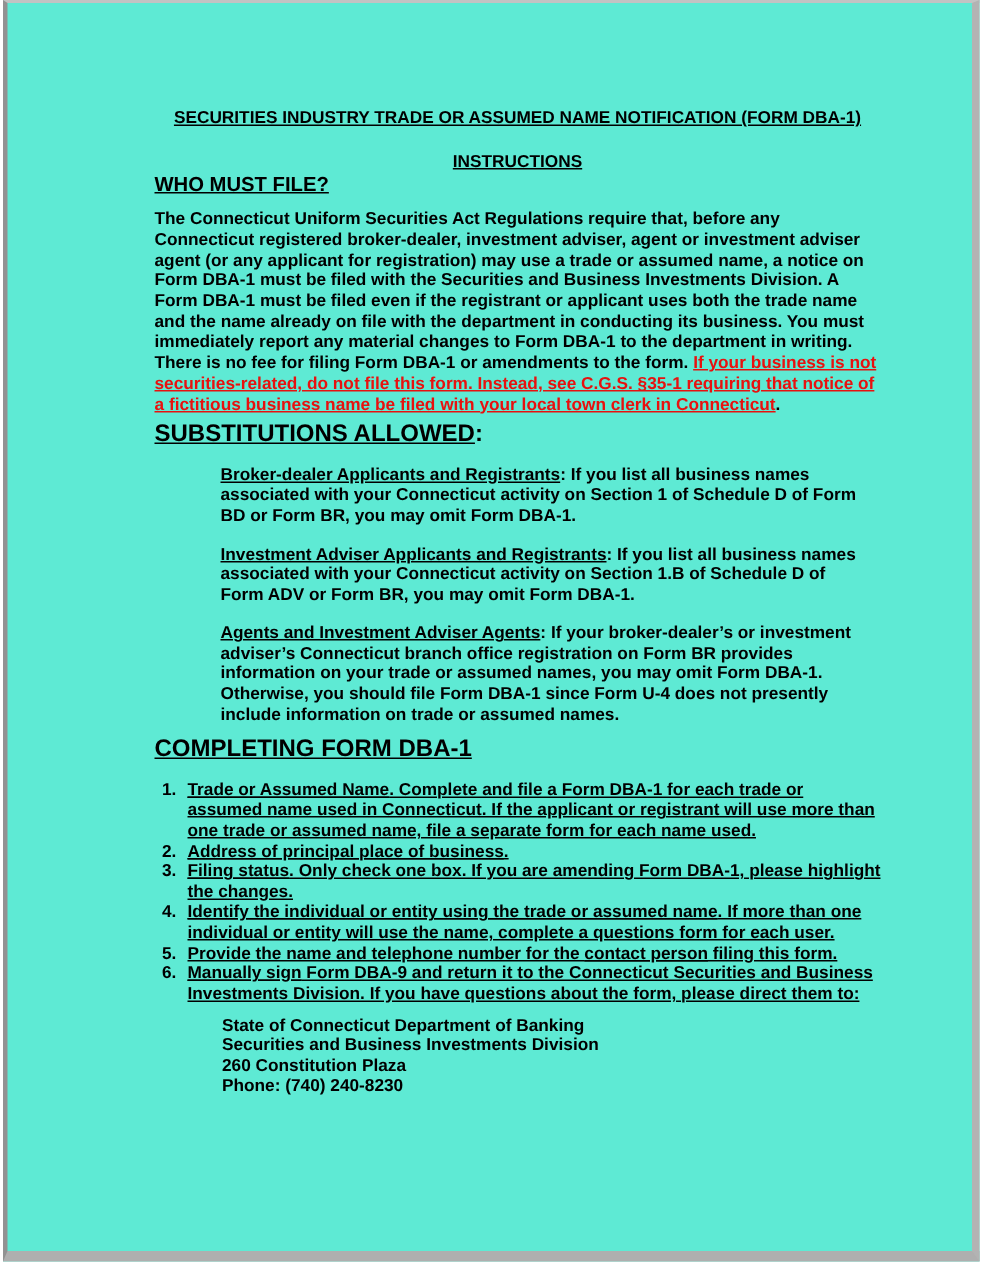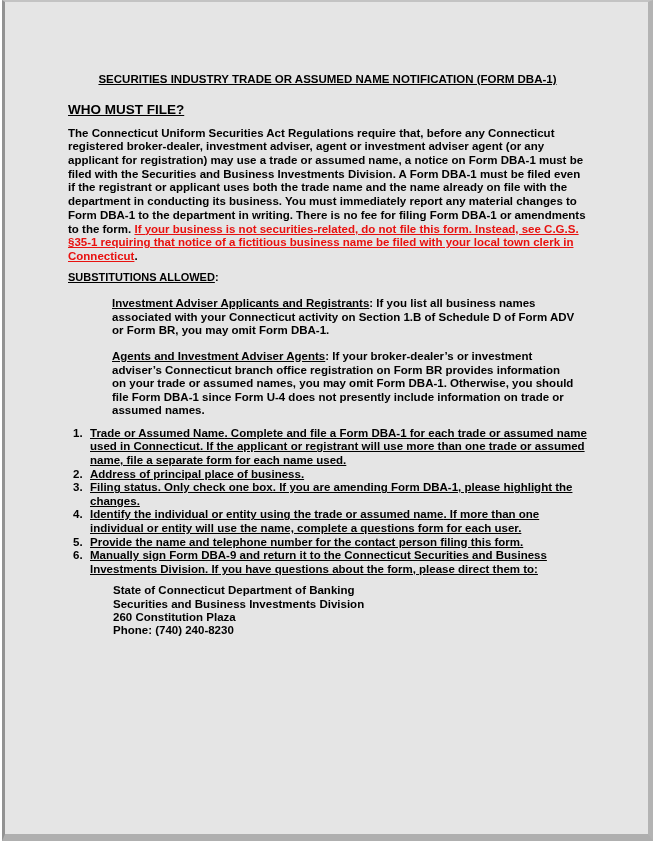--- a/index.html
+++ b/index.html
@@ -14,25 +14,26 @@
     overflow: hidden;
     font-family: "Liberation Sans", sans-serif;
   }
   .page {
     box-sizing: border-box;
     position: absolute;
     left: 2px;
     top: 0;
     width: 651px;
     height: 841px;
-    background: #e5e5e5;
+    background: #5eead4;
     border-top: 2px solid #c3c3c3;
     border-left: 3px solid #929292;
     border-right: 5px solid #b3b3b3;
     border-bottom: 7px solid #afafaf;
+    padding-left: 35px;
   }
   .content {
     box-sizing: border-box;
     padding: 71px 61px 0 63px;
     color: #000000;
     font-weight: bold;
     font-size: 11.5px;
     line-height: 13.6px;
   }
   .u { text-decoration: underline; }
@@ -48,21 +49,21 @@
   .h-major {
     font-size: 13.5px;
     line-height: 16px;
     margin: 0 0 9px 0;
   }
   .intro-para {
     margin: 0 0 6px 0;
     line-height: 13.7px;
   }
   .h-section {
-    font-size: 11px;
+    font-size: 16px;
     line-height: 14.5px;
     margin: 0 0 13px 0;
   }
   .sub-para {
     margin: 0 0 12px 0;
     padding-left: 44px;
     padding-right: 12px;
   }
   .sub-para:last-of-type { margin-bottom: 9px; }
   .gap-before-section { margin-top: 6px; }
@@ -87,36 +88,43 @@
 </head>
 <body>
 
 <div class="page">
   <div class="content">
 
     <div class="title-line">
       <span class="u">SECURITIES INDUSTRY TRADE OR ASSUMED NAME NOTIFICATION (FORM DBA-1)</span>
     </div>
 
+    <div class="subtitle-line">
+      <span class="u">INSTRUCTIONS</span>
+    </div>
 
     <div class="h-major">
       <span class="u">WHO MUST FILE?</span>
     </div>
 
     <p class="intro-para"><span>The Connecticut Uniform Securities Act Regulations require that, before any Connecticut registered broker-dealer, investment adviser, agent or investment adviser agent (or any applicant for registration) may use a trade or assumed name, a notice on Form DBA-1 must be filed with the Securities and Business Investments Division. A Form DBA-1 must be filed even if the registrant or applicant uses both the trade name and the name already on file with the department in conducting its business.  You must immediately report any material changes to Form DBA-1 to the department in writing.  There is no fee for filing Form DBA-1 or amendments to the form.  </span><span class="red u">If your business is not securities-related, do not file this form.  Instead, see C.G.S. §35-1 requiring that notice of a fictitious business name be filed with your local town clerk in Connecticut</span><span>.</span></p>
 
     <div class="h-section gap-before-section">
       <span class="u">SUBSTITUTIONS ALLOWED</span><span>:</span>
     </div>
 
+    <p class="sub-para"><span class="u">Broker-dealer Applicants and Registrants</span><span>: If you list all business names associated with your Connecticut activity on Section 1 of Schedule D of Form BD or Form BR, you may omit Form DBA-1.</span></p>
 
     <p class="sub-para"><span class="u">Investment Adviser Applicants and Registrants</span><span>: If you list all business names associated with your Connecticut activity on Section 1.B of Schedule D of Form ADV or Form BR, you may omit Form DBA-1.</span></p>
 
     <p class="sub-para"><span class="u">Agents and Investment Adviser Agents</span><span>: If your broker-dealer’s or investment adviser’s Connecticut branch office registration on Form BR provides information on your trade or assumed names, you may omit Form DBA-1. Otherwise, you should file Form DBA-1 since Form U-4 does not presently include information on trade or assumed names.</span></p>
 
+    <div class="h-section">
+      <span class="u">COMPLETING FORM DBA-1</span>
+    </div>
 
     <div class="numbered-list">
 
       <div class="num-item">
         <div class="num-cell">1.</div>
         <div class="num-text"><span></span><span class="u">Trade or Assumed Name</span><span>. Complete and file a Form DBA-1 for each trade or assumed name used in Connecticut.  If the applicant or registrant will use more than one trade or assumed name, file a separate form for each name used.</span></div>
       </div>
 
       <div class="num-item">
         <div class="num-cell">2.</div>

